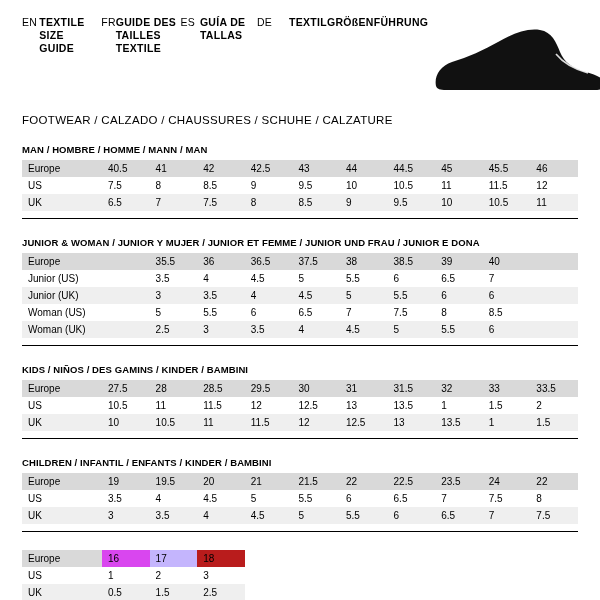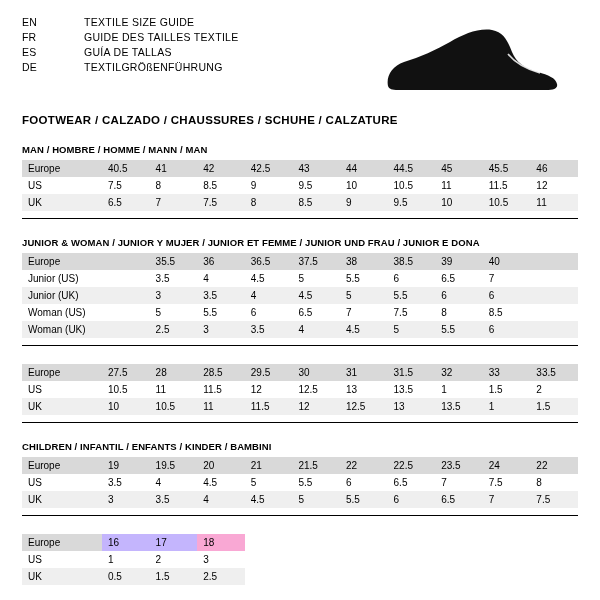--- a/index.html
+++ b/index.html
@@ -24,46 +24,45 @@
   }
 
   
   .header {
     display: flex;
     align-items: flex-start;
     justify-content: space-between;
   }
   .lang-block {
     display: flex;
-    flex-direction: column;
+    flex-direction: row;
     gap: 2px;
   }
   .lang-row {
     display: flex;
     font-size: 10.5px;
     line-height: 13px;
     letter-spacing: 0.2px;
   }
   .lang-code {
     width: 32px;
     font-weight: normal;
   }
   .lang-title {
-    font-weight: normal;
+    font-weight: bold;
     letter-spacing: 0.3px;
-    margin-left: 30px;
   }
   .shoe-art {
     margin-right: 18px;
     margin-top: 8px;
   }
 
   .section-title {
     font-size: 11.5px;
-    font-weight: bold;
+    font-weight: normal;
     letter-spacing: 0.3px;
     margin-top: 16px;
   }
 
   
   .table-block {
     margin-top: 18px;
   }
   .table-label {
     font-size: 9.5px;
@@ -257,20 +256,21 @@
         <td>5.5</td>
         <td>6</td>
         <td></td>
       </tr>
     </tbody>
       </table>
     <div class="divider"></div>
   </div>
 
   <div class="table-block">
+    <div class="table-label">KIDS / NIÑOS / DES GAMINS / KINDER / BAMBINI</div>
     <table class="sizes">
       <tbody>
           <tr class="shaded">
         <td class="rowlabel">Europe</td>
         <td>27.5</td>
         <td>28</td>
         <td>28.5</td>
         <td>29.5</td>
         <td>30</td>
         <td>31</td>
@@ -356,23 +356,23 @@
     </tbody>
       </table>
     <div class="divider"></div>
   </div>
 
   <div class="table-block">
     <table class="sizes">
       <tbody>
           <tr>
         <td class="rowlabel" style="background:#d9d9d9">Europe</td>
-        <td style="background:#c4b5fd">16</td>
+        <td style="background:#d946ef">16</td>
         <td style="background:#c4b5fd">17</td>
-        <td style="background:#f9a8d4">18</td>
+        <td style="background:#b91c1c">18</td>
         <td></td>
         <td></td>
         <td></td>
         <td></td>
         <td></td>
         <td></td>
         <td></td>
       </tr>
       <tr>
         <td class="rowlabel">US</td>

